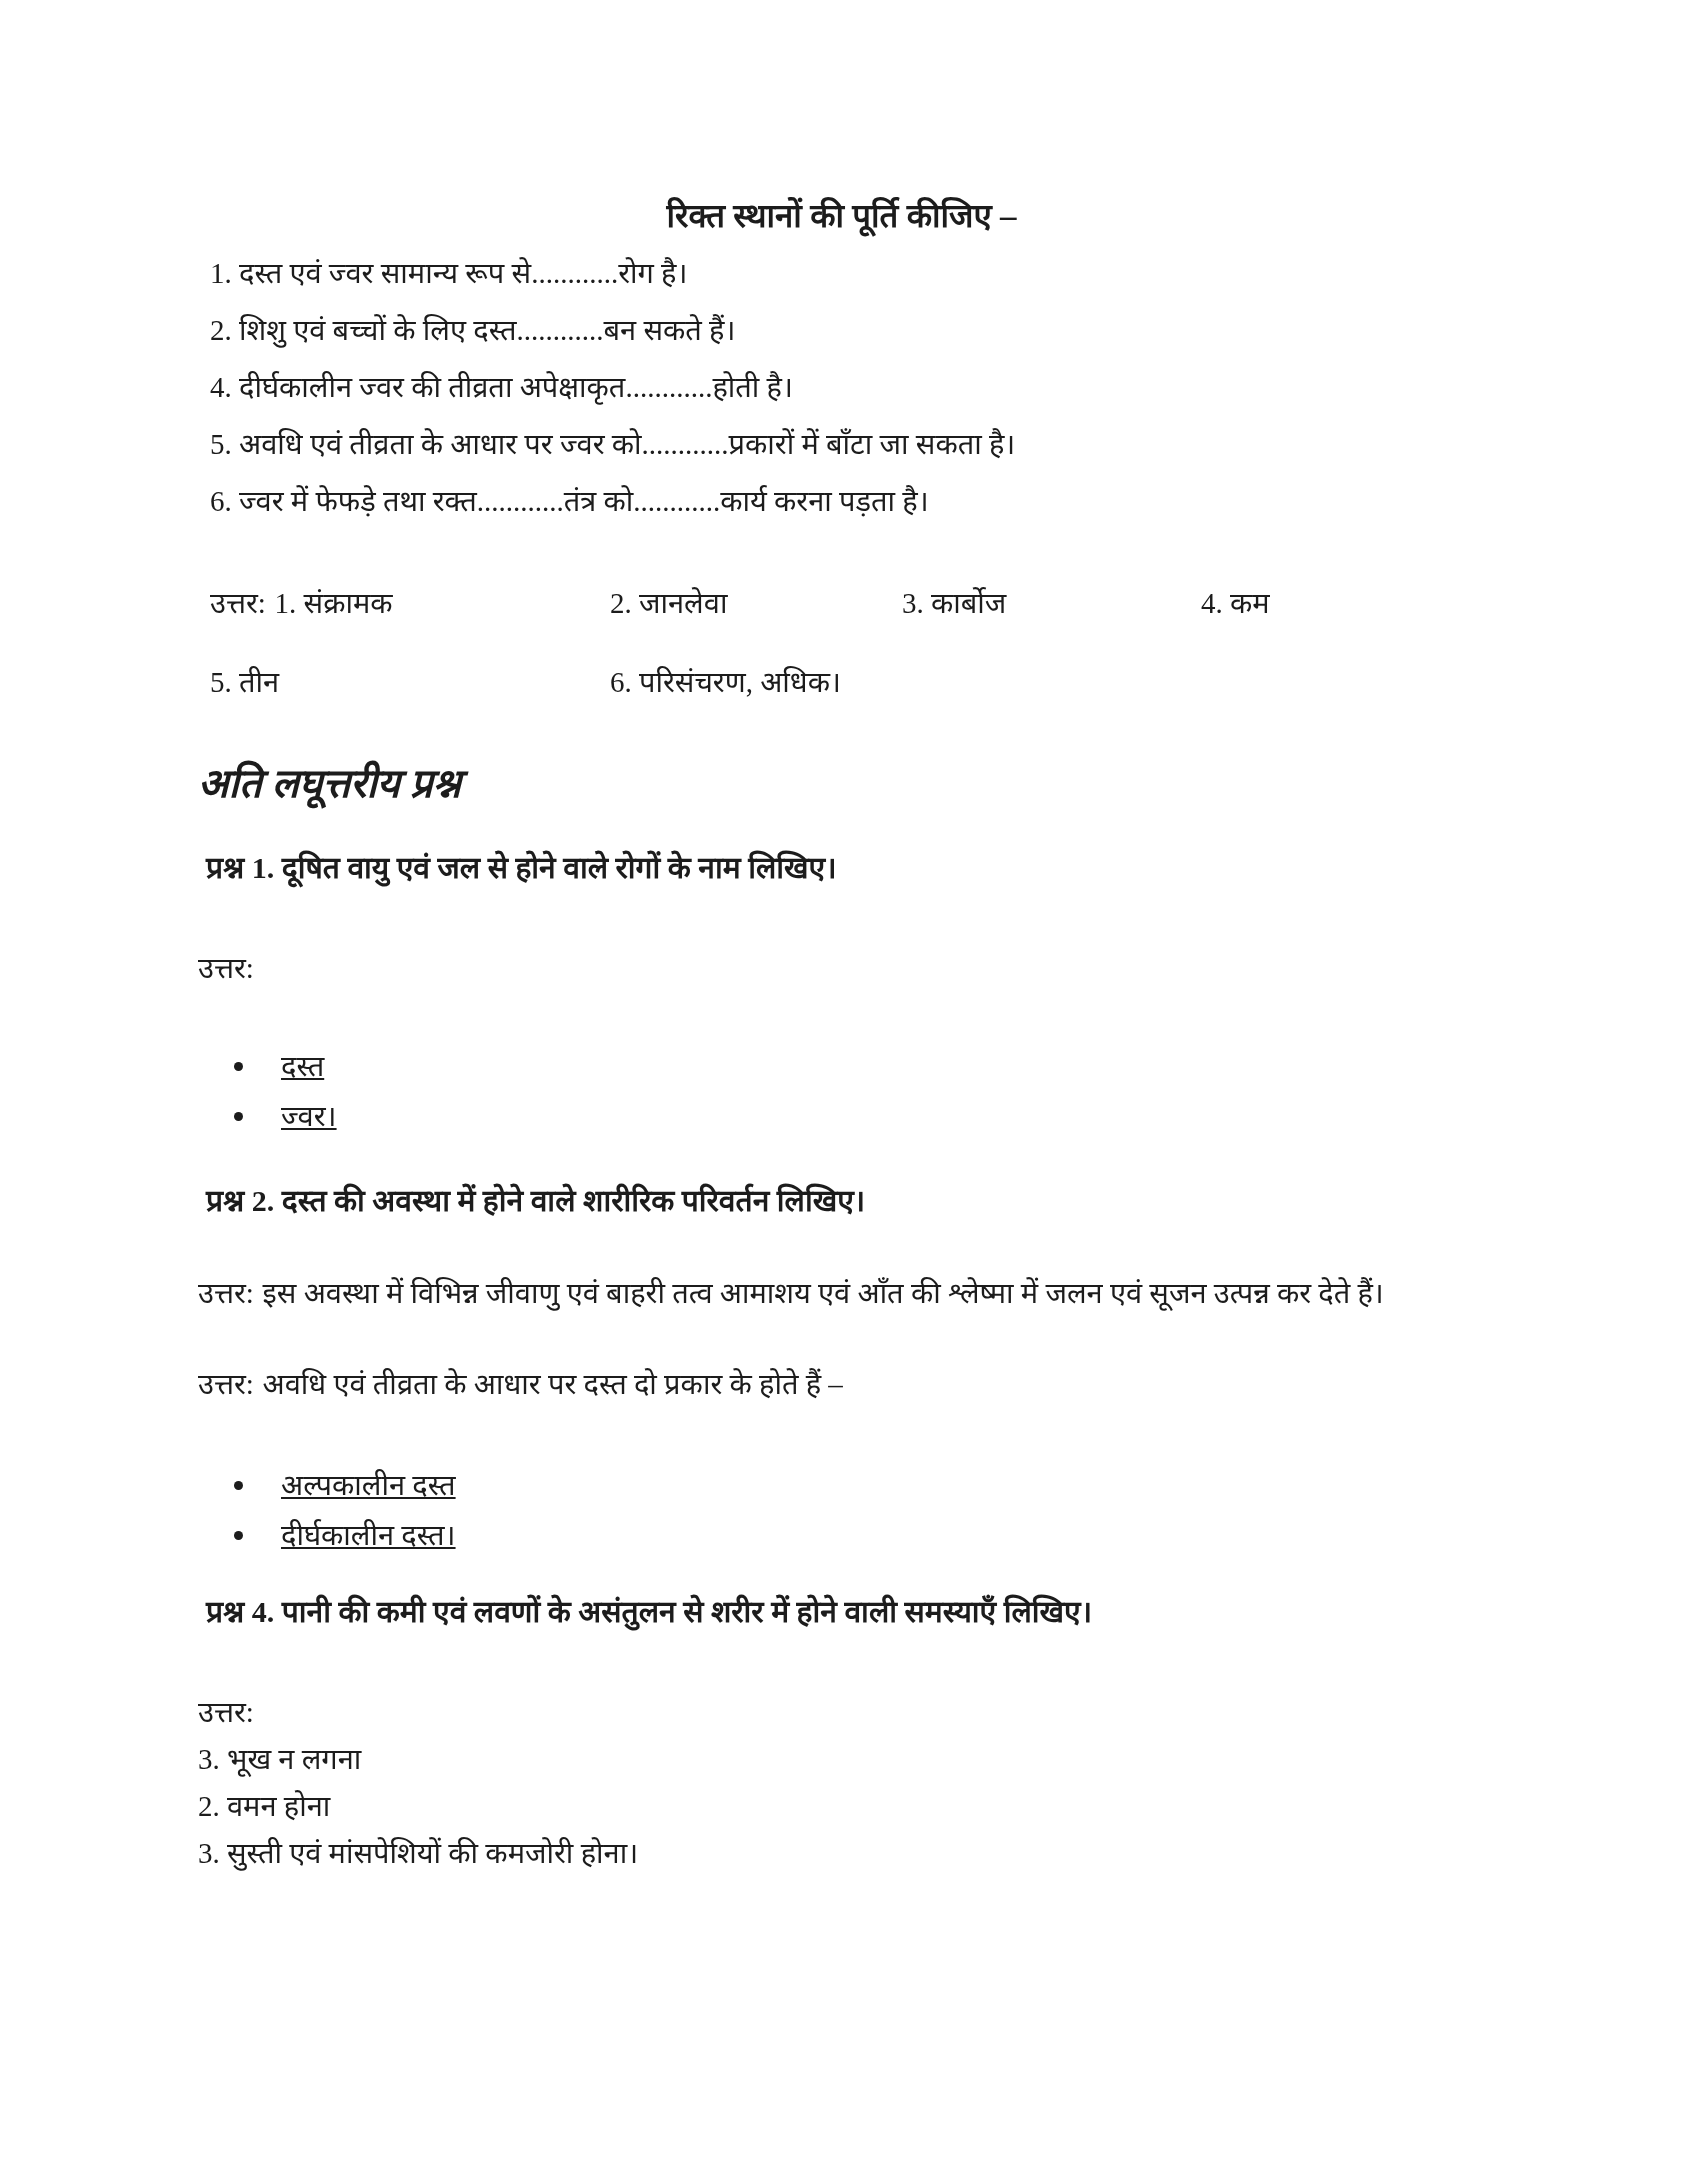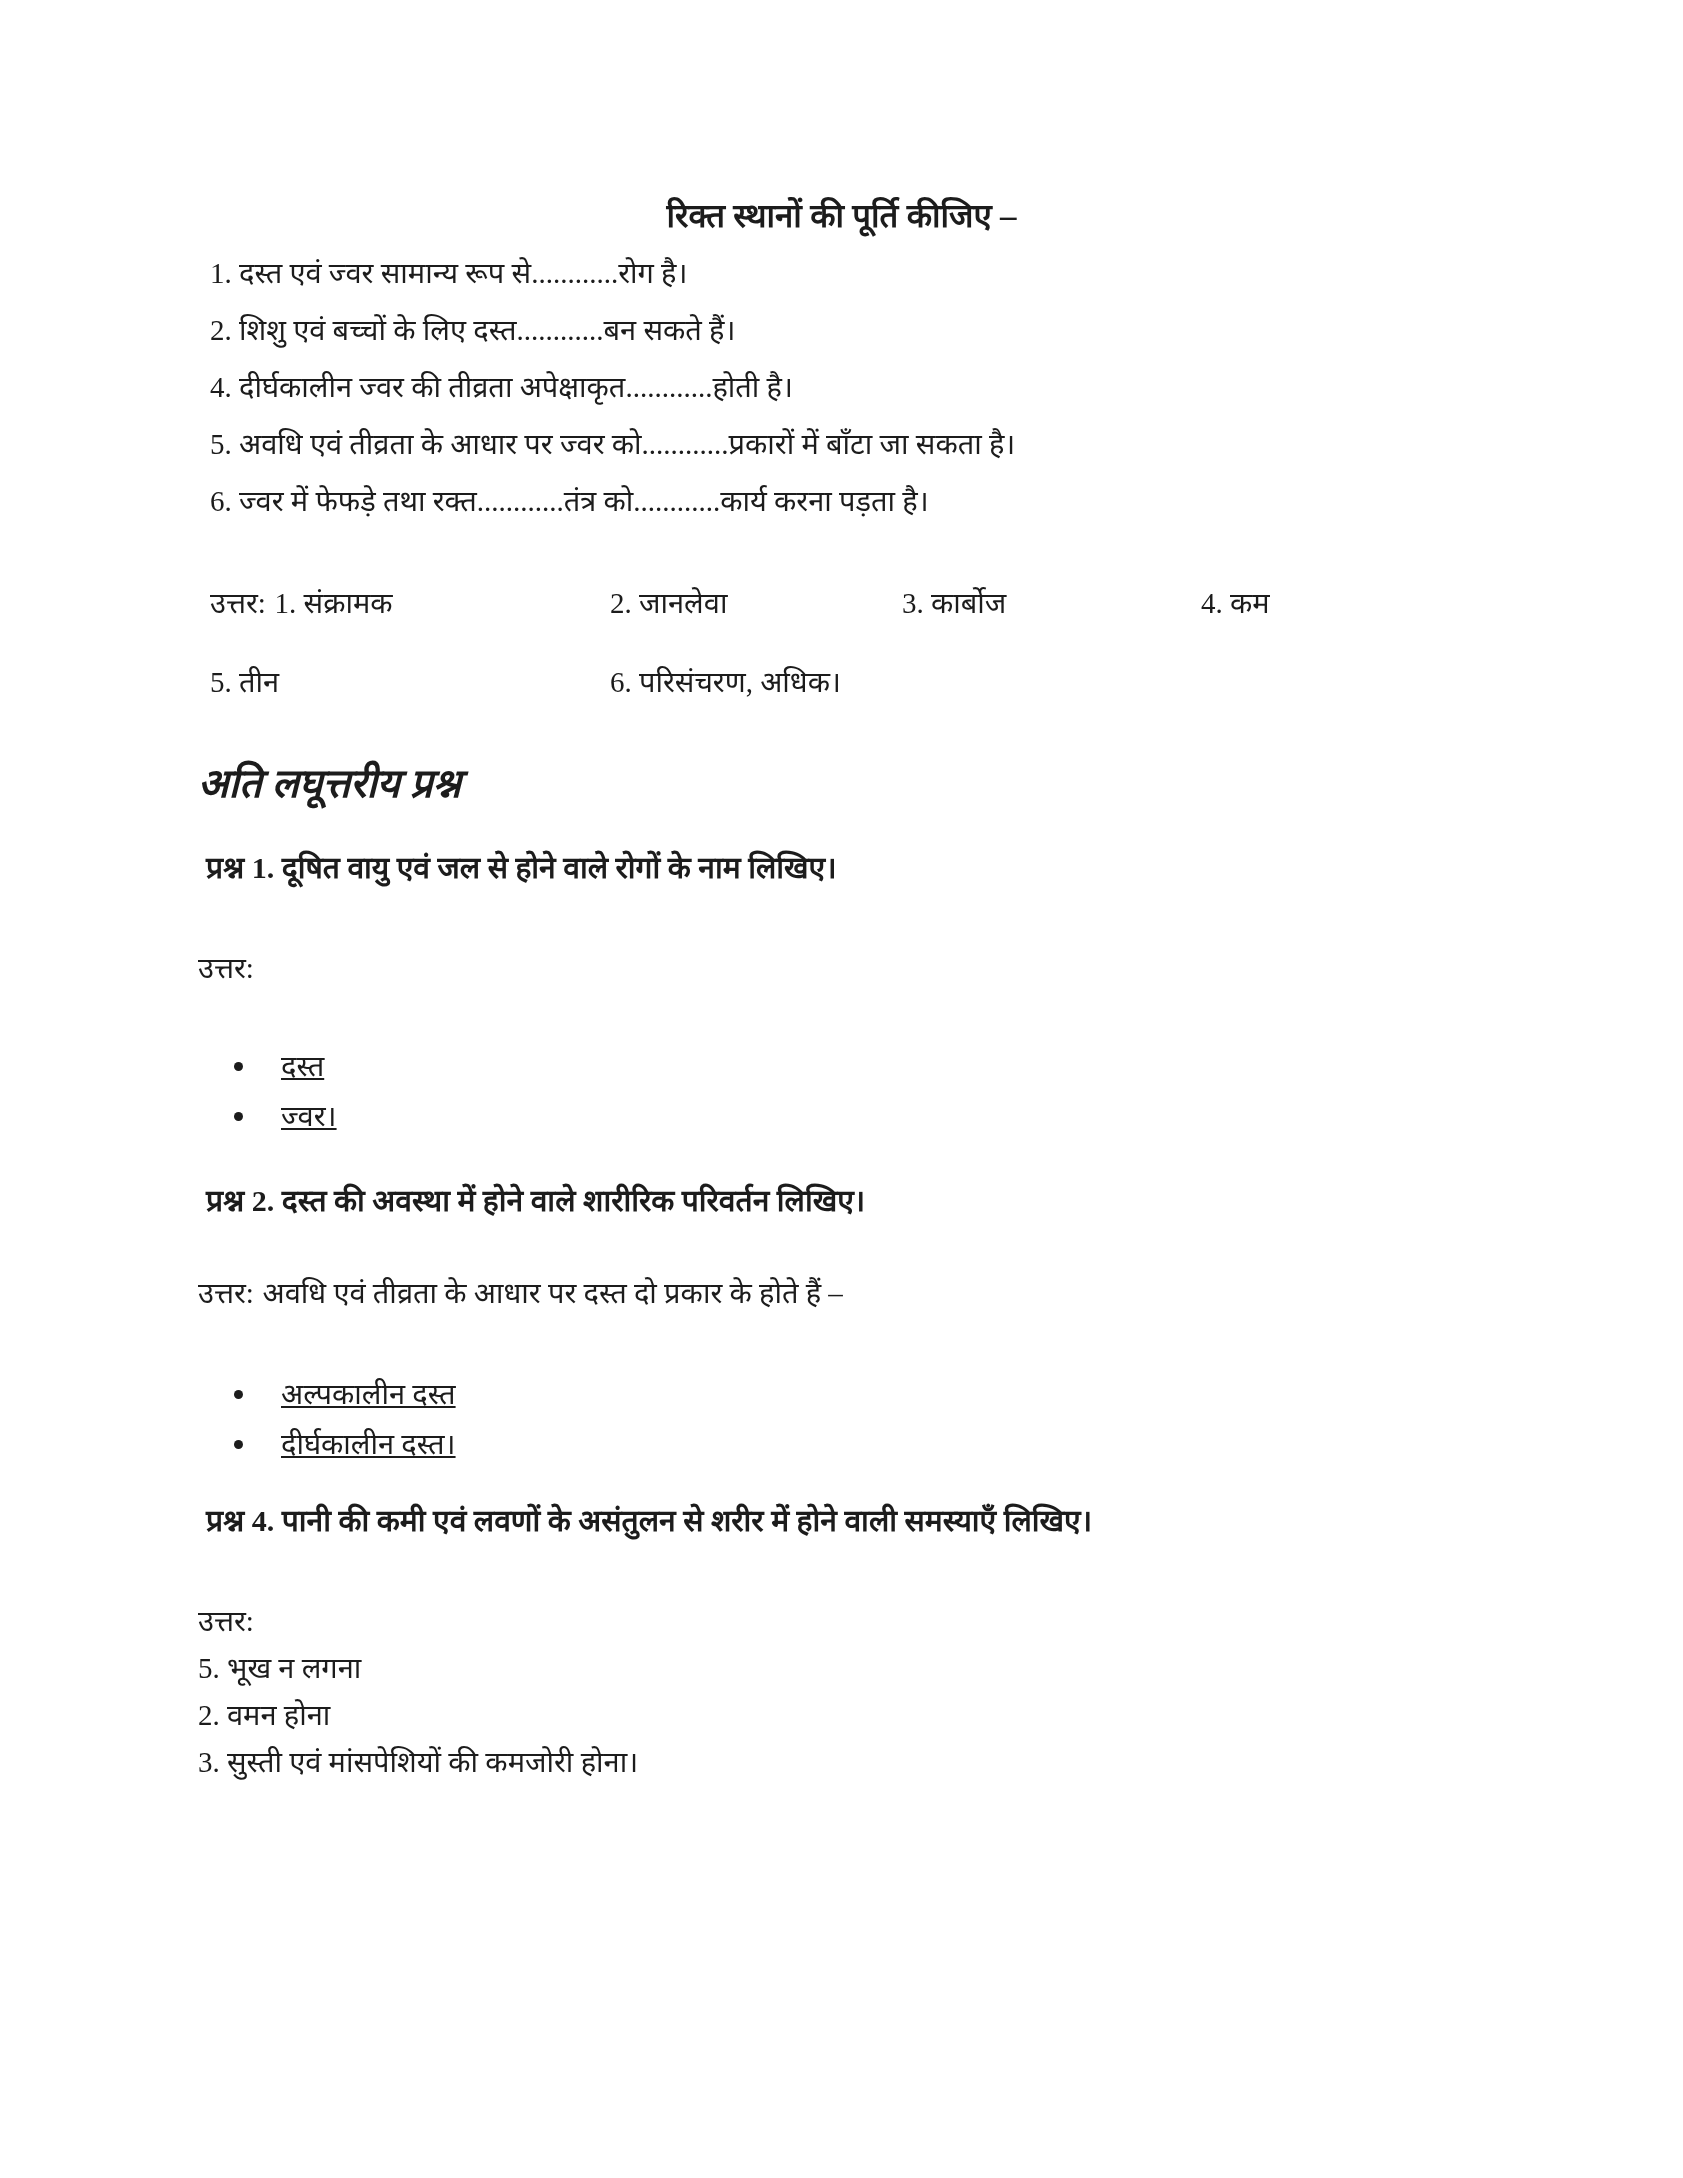--- a/index.html
+++ b/index.html
@@ -115,34 +115,35 @@
     <p class="q q1">प्रश्न 1. दूषित वायु एवं जल से होने वाले रोगों के नाम लिखिए।</p>
     <p class="ans-label-line"><span class="lbl">उत्तर:</span></p>
     <ul class="bullets">
       <li>दस्त</li>
       <li>ज्वर।</li>
     </ul>
   </section>
 
   <section>
     <p class="q q2">प्रश्न 2. दस्त की अवस्था में होने वाले शारीरिक परिवर्तन लिखिए।</p>
+    <p class="ans-para"><span class="lbl">उत्तर:</span><span>इस अवस्था में विभिन्न जीवाणु एवं बाहरी तत्व आमाशय एवं आँत की श्लेष्मा में जलन एवं सूजन उत्पन्न कर देते हैं।</span></p>
   </section>
 
   <section>
     <p class="ans-line"><span class="lbl">उत्तर:</span><span>अवधि एवं तीव्रता के आधार पर दस्त दो प्रकार के होते हैं –</span></p>
     <ul class="bullets b2">
       <li>अल्पकालीन दस्त</li>
       <li>दीर्घकालीन दस्त।</li>
     </ul>
   </section>
 
   <section>
     <p class="q q4">प्रश्न 4. पानी की कमी एवं लवणों के असंतुलन से शरीर में होने वाली समस्याएँ लिखिए।</p>
     <div class="num-answers">
       <p class="nlabel"><span class="lbl">उत्तर:</span></p>
-      <p class="nline">5. भूख न लगना</p>
+      <p class="nline">3. भूख न लगना</p>
       <p class="nline">2. वमन होना</p>
       <p class="nline">3. सुस्ती एवं मांसपेशियों की कमजोरी होना।</p>
     </div>
   </section>
 
 </main>
 
 
 </body></html>

